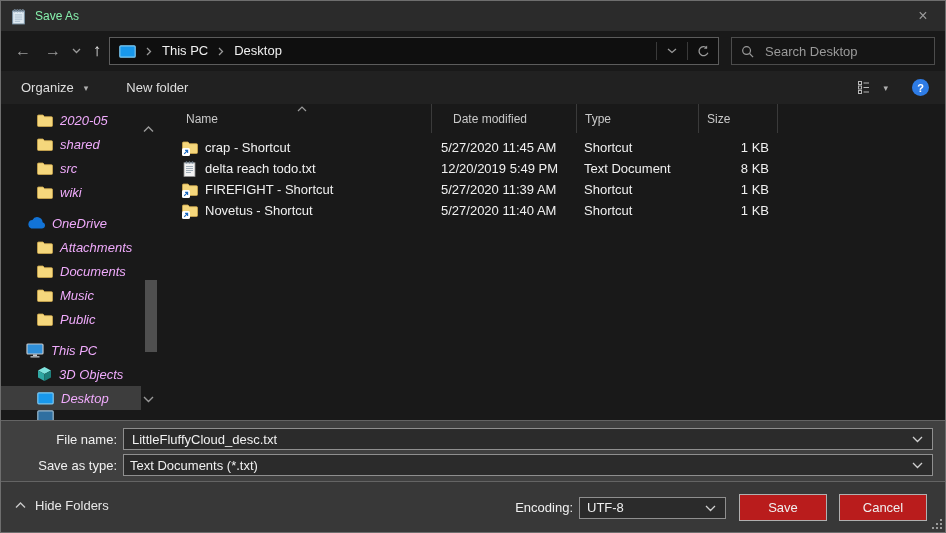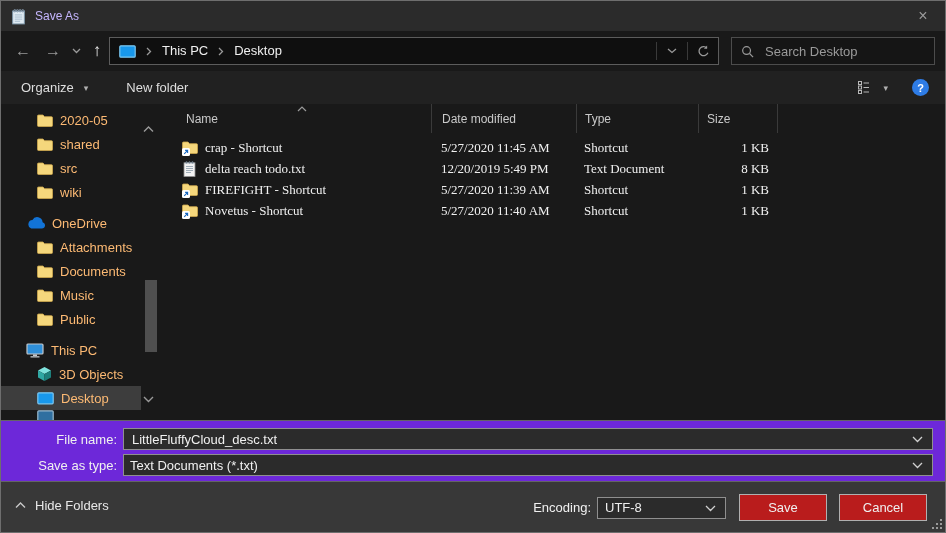--- a/index.html
+++ b/index.html
@@ -5,21 +5,21 @@
   html,body{margin:0;padding:0;background:#101010;}
   *{box-sizing:border-box;user-select:none;}
   #window{
     position:relative;width:946px;height:533px;
     border:1px solid #6e6e6e;background:#191919;overflow:hidden;
     font-family:"Liberation Sans",sans-serif;font-size:13px;color:#eee;cursor:default;
   }
   
   .titlebar{position:absolute;top:0;left:0;right:0;height:30px;background:#2b2b2b;display:flex;align-items:center;padding-left:9px;}
   .title-icon{width:17px;height:17px;margin-right:8px;}
-  .title-text{font-size:12px;color:#c4b5fd;}
+  .title-text{font-size:12px;color:#86efac;}
   .close-btn{position:absolute;right:0;top:0;width:44px;height:30px;display:flex;align-items:center;justify-content:center;color:#9a9a9a;font-size:16px;}
   
   .navbar{position:absolute;top:30px;left:0;right:0;height:40px;background:#191919;}
   .nav-btn{position:absolute;top:6px;height:28px;display:flex;align-items:center;justify-content:center;color:#9a9a9a;font-size:16px;}
   .nav-back{left:8px;width:28px;}
   .nav-fwd{left:38px;width:28px;}
   .nav-hist{left:66px;width:18px;}
   .nav-up{left:84px;width:24px;color:#e8e8e8;font-size:17px;}
   .addressbar{position:absolute;left:108px;top:6px;width:610px;height:28px;border:1px solid #5c5c5c;background:#0f0f0f;display:flex;align-items:center;}
   .crumb-icon{margin:0 6px 0 9px;display:flex;align-items:center;}
@@ -37,63 +37,63 @@
   .cmd-organize{margin-left:20px;}
   .cmd-newfolder{margin-left:38px;text-align:right;}
   .tri{font-size:9px;color:#b0b0b0;}
   .cmd-right{margin-left:auto;display:flex;align-items:center;margin-right:16px;gap:10px;}
   .help-btn{width:17px;height:17px;border-radius:50%;background:#2e7ce6;color:#fff;font-size:11px;font-weight:bold;display:flex;align-items:center;justify-content:center;margin-left:14px;}
   
   .main{position:absolute;top:103px;left:0;right:0;height:316px;background:#191919;}
   
   .sidebar{position:absolute;left:0;top:0;width:160px;height:100%;overflow:hidden;}
   .tree{padding-top:4px;}
-  .titem{height:24px;display:flex;align-items:center;gap:7px;padding-left:36px;color:#fdba74;font-size:13px;white-space:nowrap;}
+  .titem{height:24px;display:flex;align-items:center;gap:7px;padding-left:36px;color:#f0abfc;font-size:13px;white-space:nowrap;font-style:italic;}
   .titem.lvl1{padding-left:25px;}
   .titem.gap{margin-top:7px;}
   .titem.selected{background:#3d3d3d;width:140px;}
   .titem.partial{height:10px;overflow:hidden;align-items:flex-start;}
   .tico{flex:0 0 auto;display:flex;align-items:center;}
   .sb-chev{position:absolute;left:138px;width:18px;height:14px;display:flex;align-items:center;justify-content:center;}
   .sb-chev-up{top:18px;}
   .sb-chev-down{top:288px;}
   .sb-thumb{position:absolute;left:144px;top:176px;width:12px;height:72px;background:#4f4f4f;}
   
   .flist{position:absolute;left:170px;top:0;right:0;}
   .lheader{display:flex;height:29px;color:#c9c9c9;font-size:12px;position:relative;}
   .hcell{height:29px;display:flex;align-items:center;position:relative;}
   .h-name{width:260px;padding-left:15px;}
-  .h-date{width:145px;padding-left:10px;border-left:1px solid #3a3a3a;}
+  .h-date{width:145px;padding-left:21px;border-left:1px solid #3a3a3a;}
   .h-type{width:122px;padding-left:8px;border-left:1px solid #3a3a3a;}
   .h-size{width:80px;padding-left:8px;border-left:1px solid #3a3a3a;border-right:1px solid #3a3a3a;}
   .sort-caret{position:absolute;left:126px;top:2px;}
   .lrows{margin-top:4px;}
-  .lrow{display:flex;height:21px;align-items:center;font-size:13px;color:#f0f0f0;font-family:Liberation Serif, serif;}
+  .lrow{display:flex;height:21px;align-items:center;font-size:13px;color:#f0f0f0;}
   .r-name{width:260px;padding-left:11px;display:flex;align-items:center;gap:7px;white-space:nowrap;overflow:hidden;}
   .r-date{width:145px;padding-left:10px;}
   .r-type{width:122px;padding-left:8px;}
   .r-size{width:80px;padding-right:9px;text-align:right;}
   .ficon{width:16px;height:16px;position:relative;flex:0 0 16px;}
   .lnk{position:absolute;left:0;bottom:0;width:8px;height:8px;}
   
-  .fields{position:absolute;top:419px;left:0;right:0;height:61px;background:#6d28d9;border-top:1px solid #646464;}
+  .fields{position:absolute;top:419px;left:0;right:0;height:61px;background:#404040;border-top:1px solid #646464;}
   .frow{position:absolute;left:0;right:12px;height:22px;display:flex;align-items:center;}
   .frow1{top:7px;}
   .frow2{top:33px;}
   .flabel{width:122px;text-align:right;padding-right:6px;color:#f0f0f0;font-size:13px;flex:0 0 122px;}
   .combo{flex:1;height:22px;border:1px solid #8f8f8f;background:#2b2b2b;display:flex;align-items:center;position:relative;padding-left:6px;}
   .combo input{flex:1;background:transparent;border:none;outline:none;color:#f0f0f0;font-family:"Liberation Sans",sans-serif;font-size:13px;}
   .combo .cval{color:#f0f0f0;font-size:13px;}
   .combo-chev{position:absolute;right:9px;top:7px;}
   
   .footer{position:absolute;top:480px;left:0;right:0;height:51px;background:#383838;border-top:1px solid #646464;}
   .hide-folders{position:absolute;left:14px;top:16px;display:flex;align-items:center;gap:9px;color:#e8e8e8;font-size:13px;}
   .footer-right{position:absolute;right:18px;top:12px;display:flex;align-items:center;}
   .enc-label{color:#f0f0f0;font-size:13px;margin-right:6px;}
-  .enc-combo{width:129px;height:22px;border:1px solid #8f8f8f;background:#2b2b2b;display:flex;align-items:center;padding-left:7px;position:relative;margin-right:13px;}
+  .enc-combo{width:147px;height:22px;border:1px solid #8f8f8f;background:#2b2b2b;display:flex;align-items:center;padding-left:7px;position:relative;margin-right:13px;}
   .btn{width:88px;height:27px;background:#b91c1c;border:1px solid #b0b0b0;color:#f0f0f0;font-size:13px;display:flex;align-items:center;justify-content:center;}
   .btn-save{margin-right:12px;}
   .grip{position:absolute;right:3px;bottom:3px;}
 </style>
 </head>
 <body>
 
 <div id="window">
 
   <div class="titlebar">

